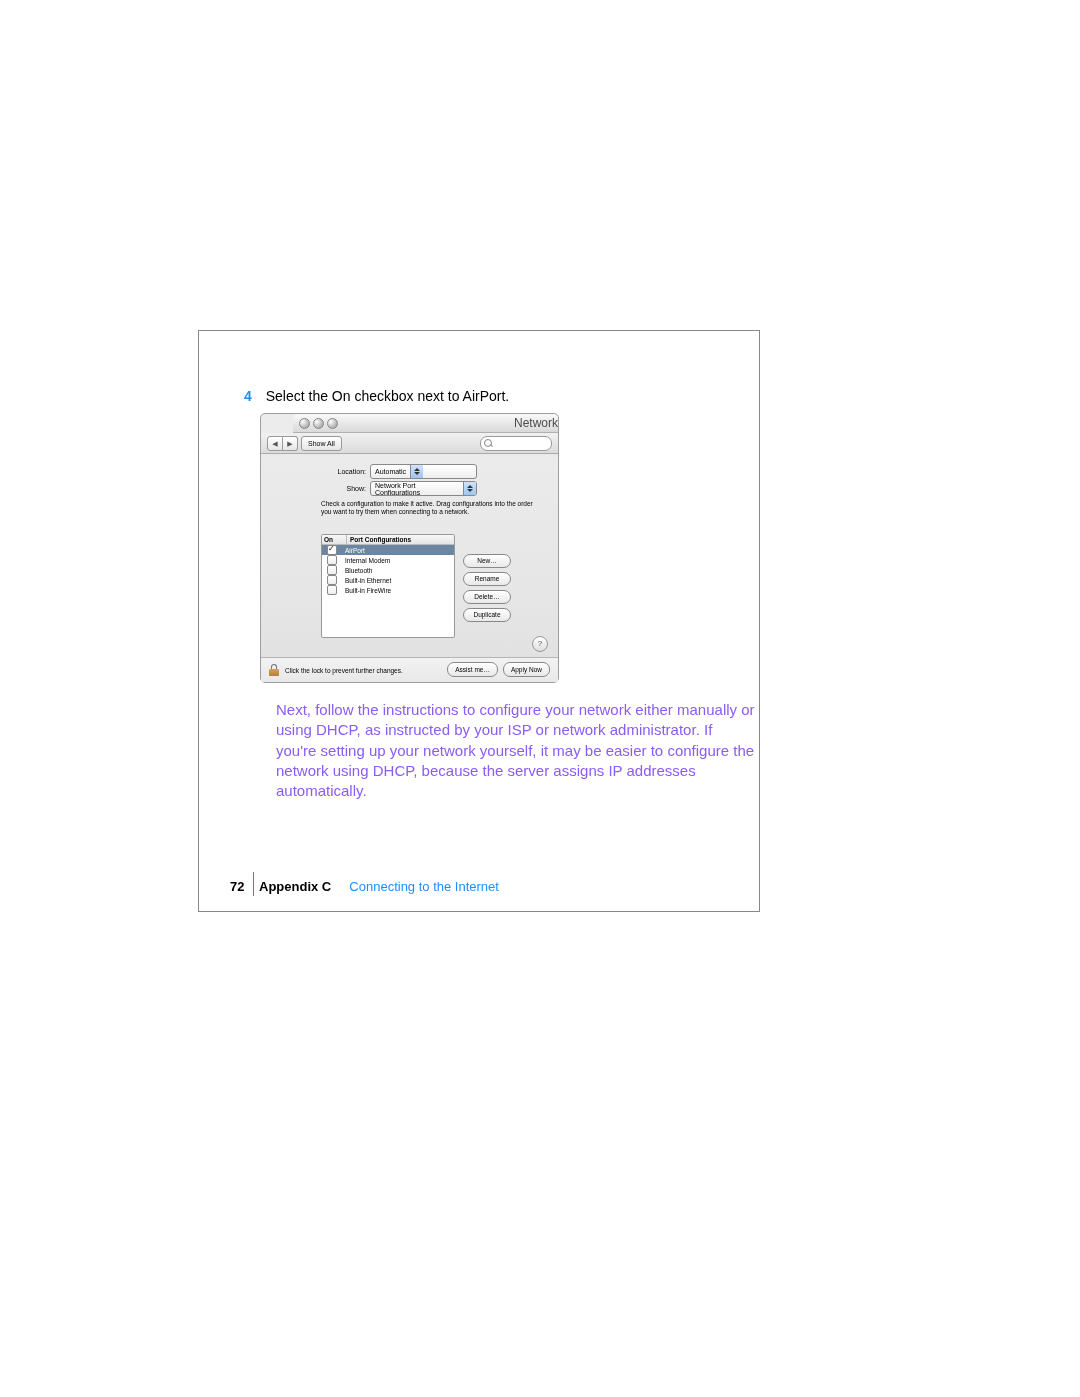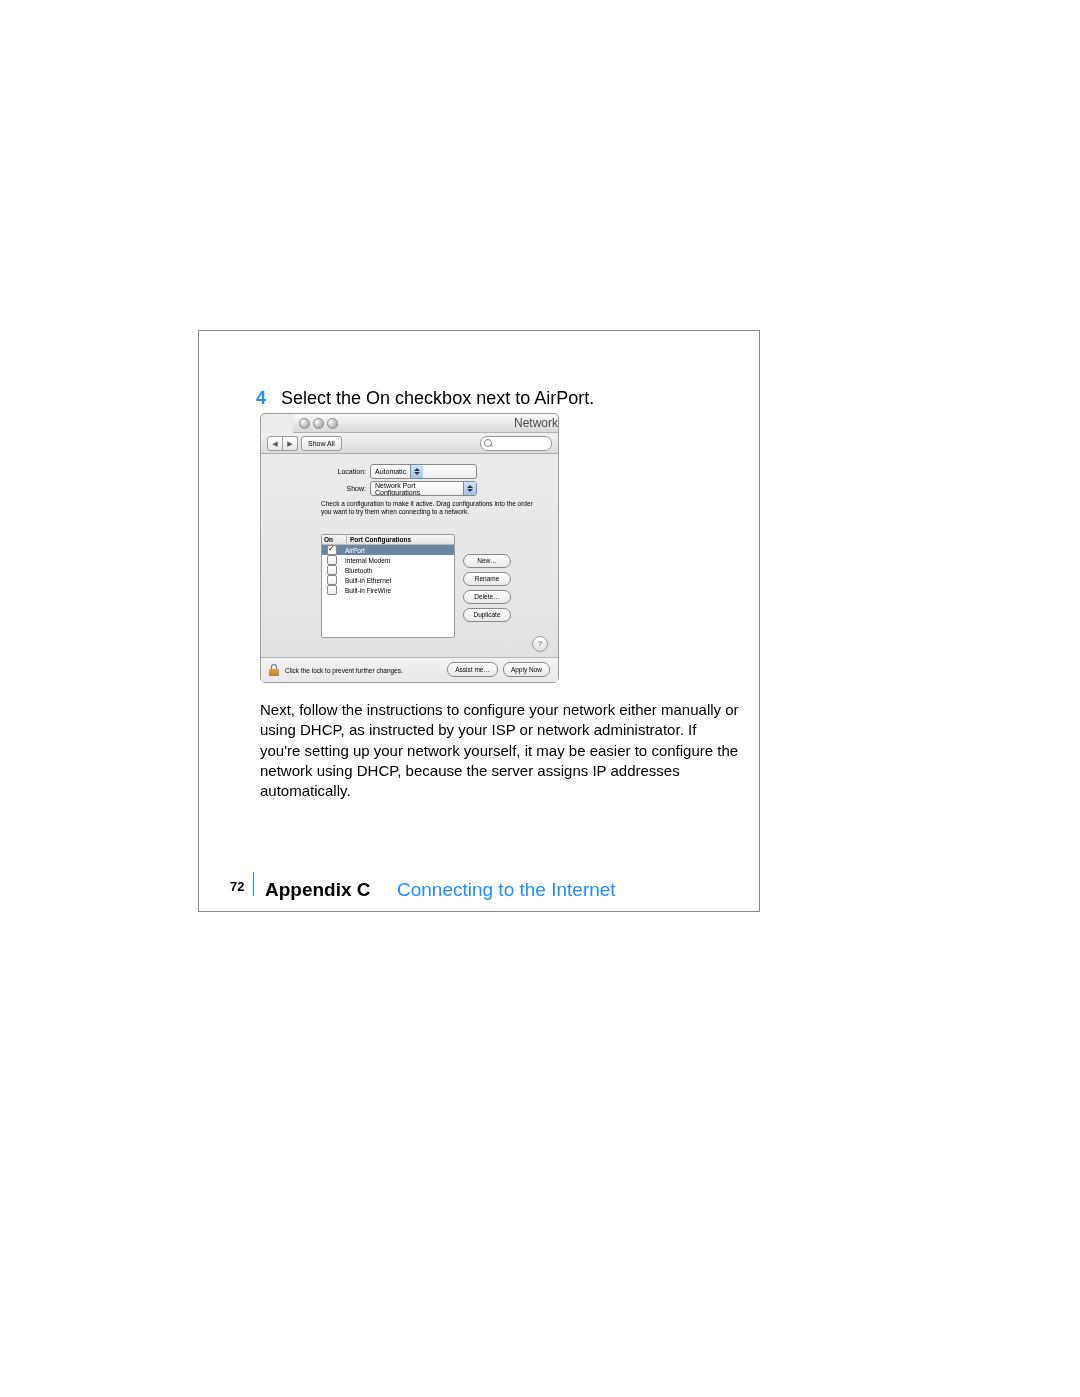--- a/index.html
+++ b/index.html
@@ -1,29 +1,29 @@
 <!DOCTYPE html>
 <html><head>
 <meta charset="utf-8">
 <style>
 html,body{margin:0;padding:0;background:#fff;font-family:"Myriad Pro","Lucida Grande","Helvetica Neue",Arial,sans-serif;color:#000;}
 .page{width:1080px;height:1397px;position:relative;}
 .frame{position:absolute;left:198px;top:330px;width:560px;height:580px;border:1px solid #888;}
 
 
-.step-line{position:absolute;left:256px;top:388px;font-size:18px;}
+.step-line{position:absolute;left:244px;top:388px;font-size:14px;}
 .step-num{color:#1f8fff;font-weight:bold;margin-right:10px;}
 .step-text{color:#000;}
 
-.para{position:absolute;left:260px;top:700px;width:480px;font-size:15px;line-height:1.35;color:#000000;}
+.para{position:absolute;left:276px;top:700px;width:480px;font-size:15px;line-height:1.35;color:#8b5cf6;}
 
 
 .pg-num{position:absolute;left:230px;top:879px;font-size:13px;font-weight:bold;color:#000;}
 .vrule{position:absolute;left:253px;top:872px;width:0;height:24px;border-left:1px solid #1f8fff;}
-.appx{position:absolute;left:265px;top:879px;font-size:19px;}
+.appx{position:absolute;left:259px;top:879px;font-size:13px;}
 .appx .bold{font-weight:bold;}
 .appx .blue{color:#1f8fff;}
 
 
 .mac{position:absolute;left:260px;top:413px;width:297px;height:268px;
   background:linear-gradient(#ececec,#e7e7e7 60%,#e0e0e0);
   border:1px solid #9e9e9e;border-radius:5px;font-size:8px;color:#000;
   font-family:"Lucida Grande","Helvetica Neue",Arial,sans-serif;}
 .titlebar{height:18px;background:linear-gradient(#f9f9f9,#d9d9d9);
   border-bottom:1px solid #b0b0b0;border-radius:5px 5px 0 0;position:relative;text-align:right;line-height:18px;font-size:12px;color:#4a4a4a;margin-left:32px;}

